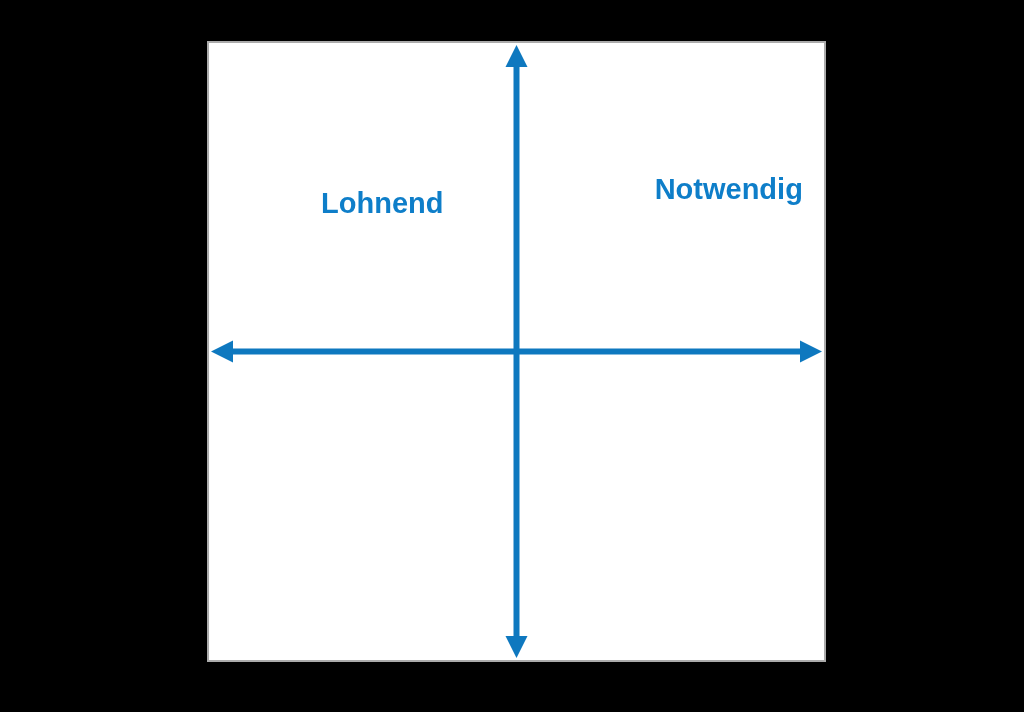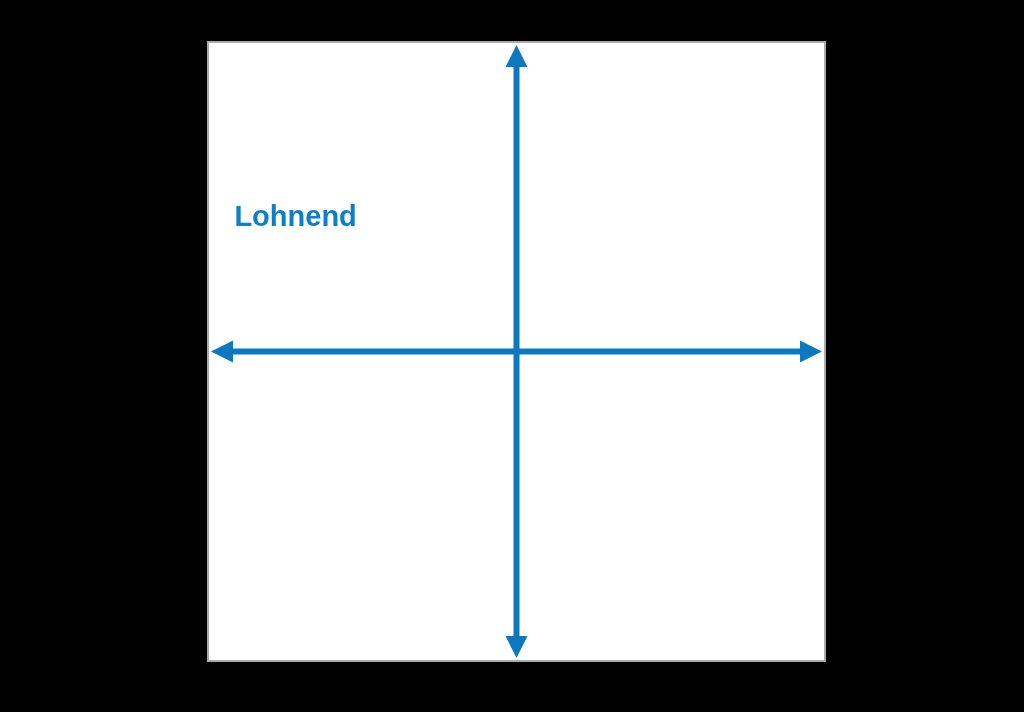--- a/index.html
+++ b/index.html
@@ -30,25 +30,25 @@
   .axes-svg {
     position: absolute;
     left: 0;
     top: 0;
     width: 615px;
     height: 617px;
   }
   .quad-grid {
     position: absolute;
     left: 0;
-    top: 17px;
+    top: 4px;
     width: 693px;
     height: 617px;
     display: grid;
-    grid-template-columns: 1fr 1fr 1fr 1fr;
+    grid-template-columns: 1fr 1fr;
     grid-template-rows: 1fr 1fr;
   }
   .quad-cell {
     display: flex;
     align-items: center;
     justify-content: center;
   }
   .quad-label {
     color: var(--label-color, #0e7ec9);
     font-size: 29px;
@@ -74,16 +74,19 @@
       <polygon points="307.5,2 296.5,24 318.5,24" fill="#0e78bf"></polygon>
       <polygon points="307.5,615 296.5,593 318.5,593" fill="#0e78bf"></polygon>
       <polygon points="2,308.5 24,297.5 24,319.5" fill="#0e78bf"></polygon>
       <polygon points="613,308.5 591,297.5 591,319.5" fill="#0e78bf"></polygon>
     </svg>
 
     <div class="quad-grid">
       <div class="quad-cell top">
         <span class="quad-label">Lohnend</span>
       </div>
+      <div class="quad-cell bottom">
+        <span class="quad-label">Notwendig</span>
+      </div>
     </div>
 
   </div>
 </div>
 
 </body></html>

